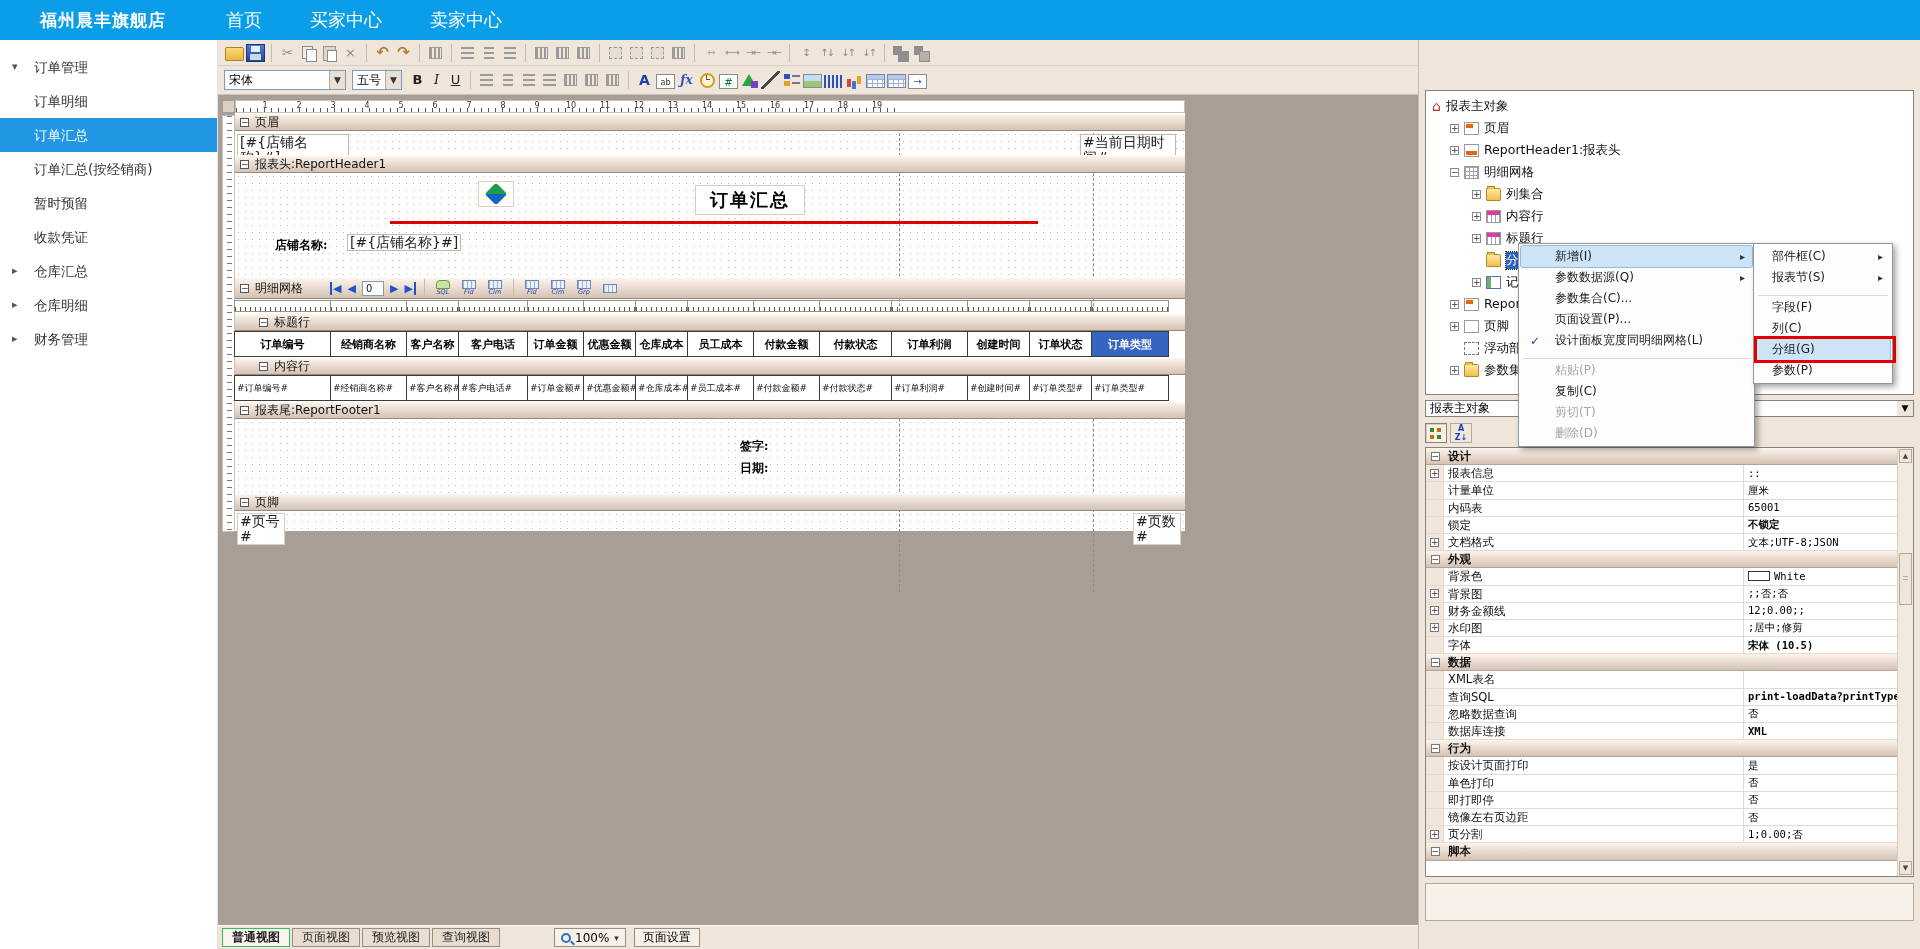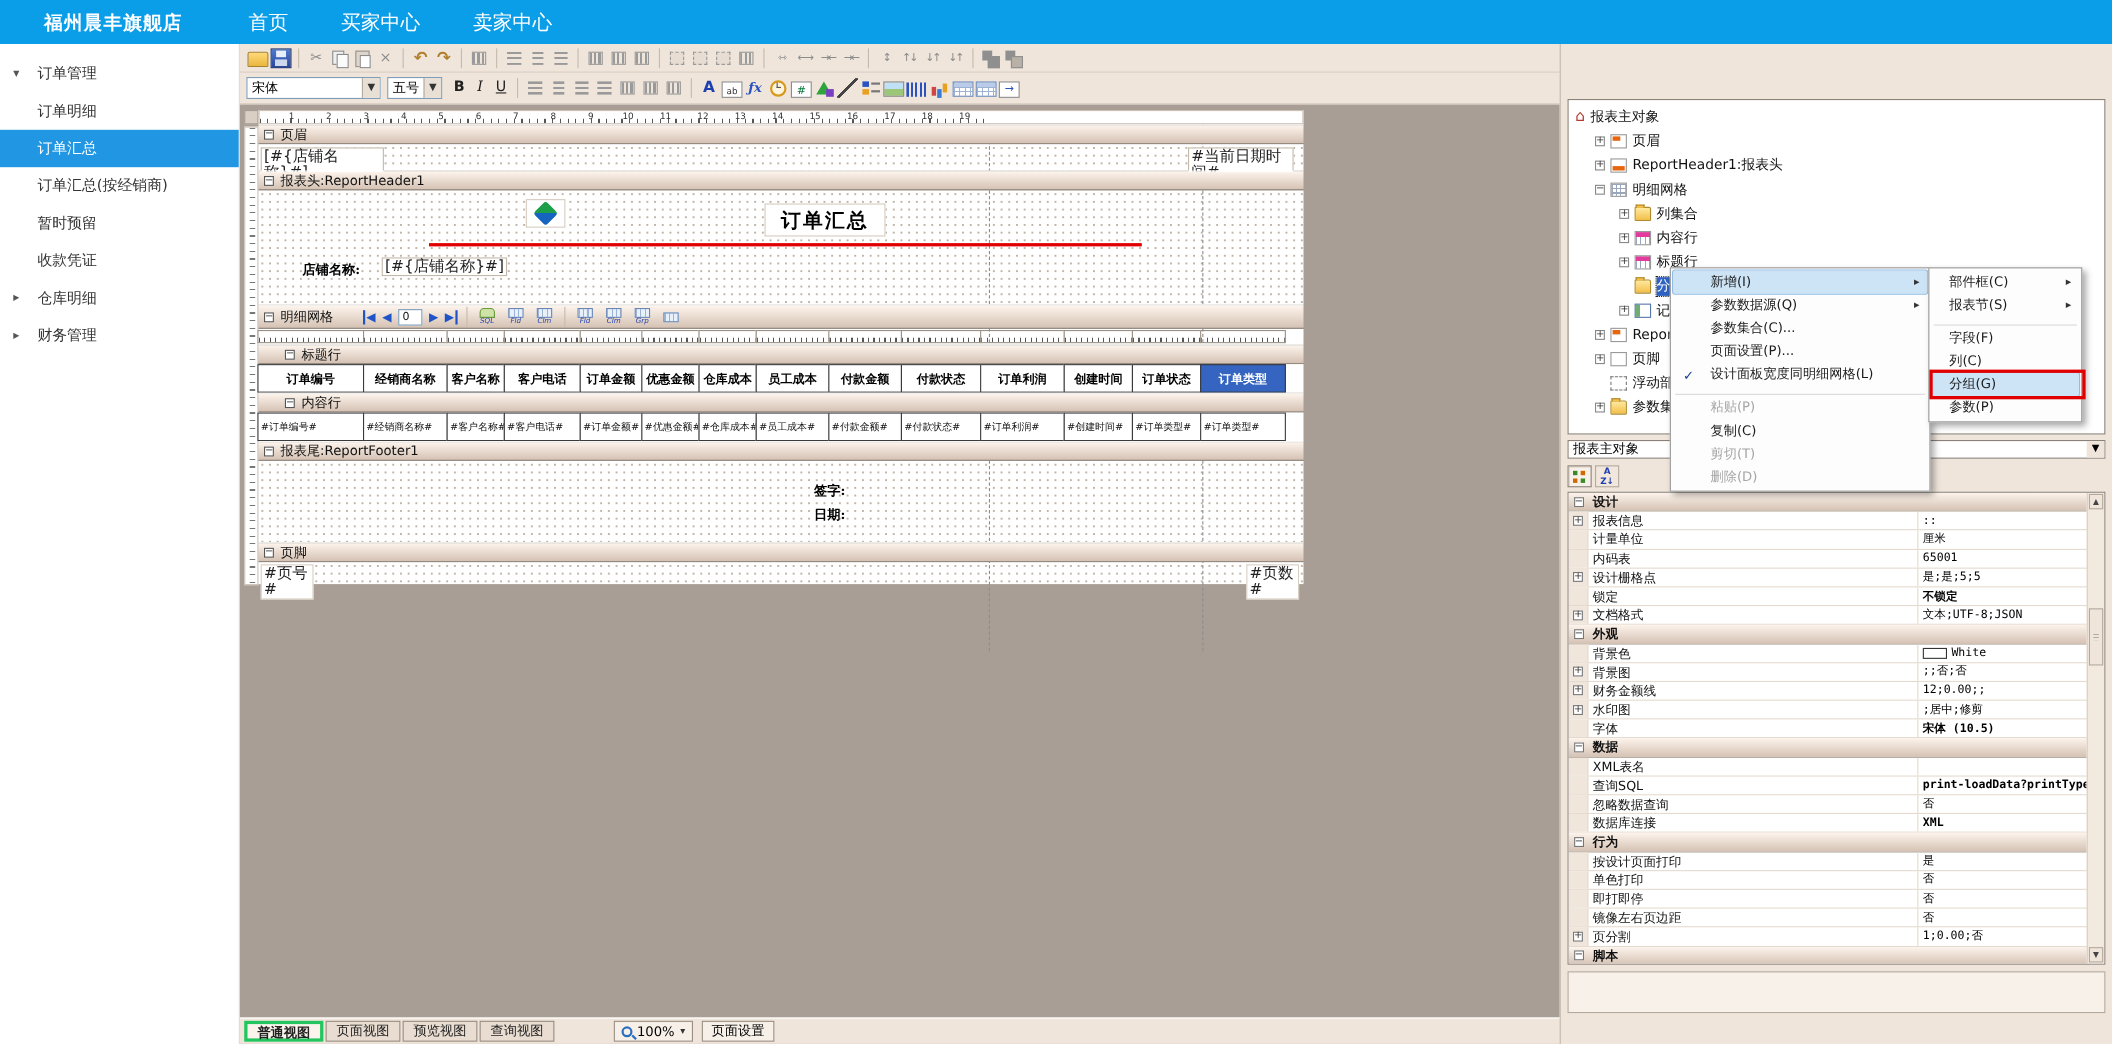--- a/index.html
+++ b/index.html
@@ -114,21 +114,21 @@
   .hcell.sel { background:#3565c0; color:#fff; }
   .fcell { flex:none; border:1px solid #3a3a3a; margin-left:-1px; background:#fff; font-size:9px; color:#111; display:flex; align-items:center; padding-left:2px; overflow:hidden; white-space:nowrap; }
   .rf-content { height:74px; }
   .sign-box { position:absolute; left:505px; top:16px; z-index:2; font-size:12px; font-weight:bold; font-family:"DejaVu Serif",serif; line-height:22px; text-align:left; }
   .pf-row { height:20px; }
   .pf-row .box { position:absolute; top:2px; border-color:#d8cfc2; }
 
   
   .statusbar { position:absolute; left:0; top:885px; width:100%; height:24px; background:#efe5db; border-top:1px solid #fff; display:flex; align-items:center; padding-left:4px; }
   .stab { height:19px; line-height:17px; font-size:12px; color:#222; background:#e9ddd1; border:1px solid #998e82; padding:0 9px; margin-right:2px; cursor:pointer; }
-  .stab.active { background:#faf4ec; border:3px solid #22c55e; font-weight:bold; }
+  .stab.active { background:#faf4ec; border:1px solid #22c55e; font-weight:bold; }
   .zoomctl { display:flex; align-items:center; height:19px; border:1px solid #998e82; background:#f7f0e8; margin-left:52px; padding:0 6px; cursor:pointer; }
   .mag { width:10px; height:10px; border:2px solid #2a6fc0; border-radius:50%; position:relative; margin-right:4px; }
   .mag::after { content:""; position:absolute; left:7px; top:7px; width:5px; height:2px; background:#2a6fc0; transform:rotate(45deg); }
   .zoomctl .zv { font-size:12px; } .zoomctl .dd { font-size:9px; margin-left:5px; color:#333; }
   .pagesetup { height:19px; line-height:17px; font-size:12px; border:1px solid #998e82; background:#f7f0e8; padding:0 8px; margin-left:8px; cursor:pointer; }
 
   
   .rightpanel { position:absolute; left:1418px; top:40px; width:502px; height:909px; background:#efe5db; border-left:1px solid #c9bdb1; }
   .treebox { position:absolute; left:6px; top:50px; width:489px; height:305px; background:#fff; border:1px solid #8a8178; overflow:hidden; padding-top:4px; }
   .trow { position:relative; height:22px; display:flex; align-items:center; font-size:12.5px; color:#111; cursor:pointer; padding-left:6px; }
@@ -235,20 +235,24 @@
       <div class="snav">
         <span class="sarrow"></span>
         <span>暂时预留</span>
       </div>
 
       <div class="snav">
         <span class="sarrow"></span>
         <span>收款凭证</span>
       </div>
 
+      <div class="snav parent col">
+        <span class="sarrow"></span>
+        <span>仓库汇总</span>
+      </div>
 
       <div class="snav parent col">
         <span class="sarrow"></span>
         <span>仓库明细</span>
       </div>
 
       <div class="snav parent col">
         <span class="sarrow"></span>
         <span>财务管理</span>
       </div>
@@ -785,30 +789,20 @@
             <span class="pgut">
               <i class="pbox"></i>
             </span>
             <span class="pname">内码表</span>
             <span class="pval">
 
               <span>65001</span>
             </span>
           </div>
 
-          <div class="prow">
-            <span class="pgut">
-              <i class="pbox" data-exp="+"></i>
-            </span>
-            <span class="pname">设计栅格点</span>
-            <span class="pval">
-
-              <span>是;是;5;5</span>
-            </span>
-          </div>
 
           <div class="prow boldv">
             <span class="pgut">
               <i class="pbox"></i>
             </span>
             <span class="pname">锁定</span>
             <span class="pval">
 
               <span>不锁定</span>
             </span>

